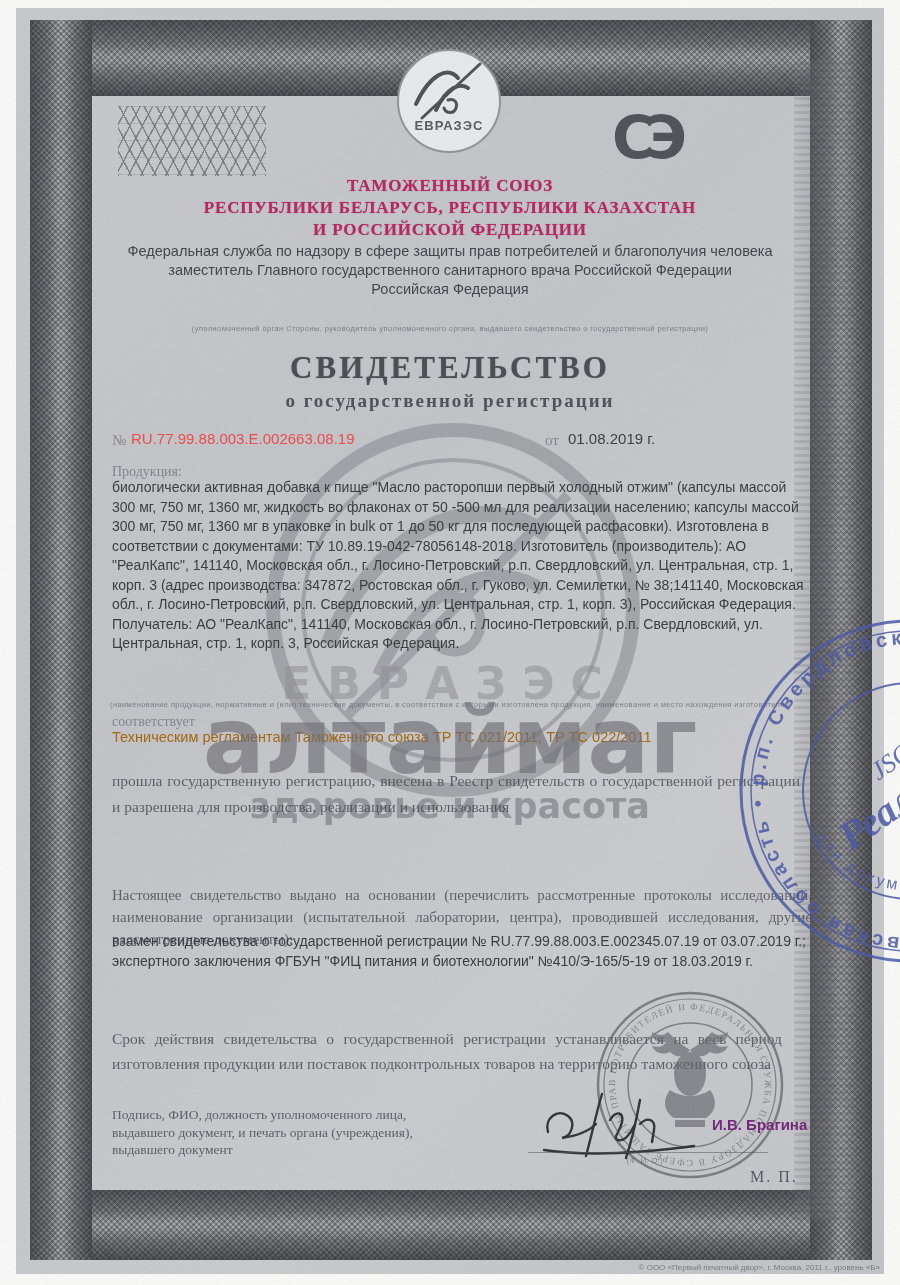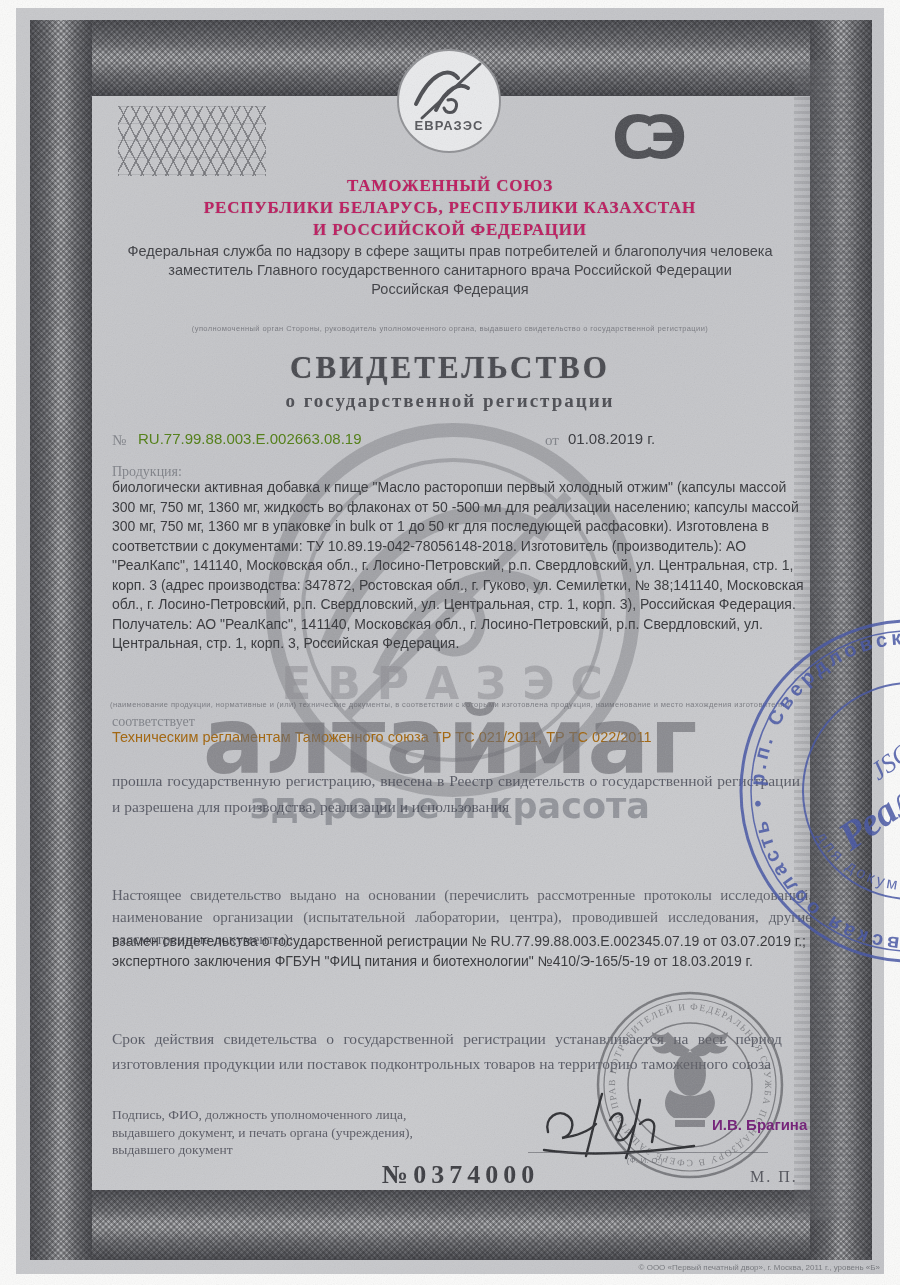--- a/index.html
+++ b/index.html
@@ -77,21 +77,21 @@
   <div class="abs center hdr-sans" style="left:90px;top:243px;width:720px;">Федеральная служба по надзору в сфере защиты прав потребителей и благополучия человека</div>
   <div class="abs center hdr-sans" style="left:90px;top:262px;width:720px;">заместитель Главного государственного санитарного врача Российской Федерации</div>
   <div class="abs center hdr-sans" style="left:90px;top:281px;width:720px;">Российская Федерация</div>
 
   <div class="abs center tinynote" style="left:150px;top:324px;width:600px;">(уполномоченный орган Стороны, руководитель уполномоченного органа, выдавшего свидетельство о государственной регистрации)</div>
 
   <div class="abs center serif" style="left:100px;top:350px;width:700px;font-size:31px;font-weight:bold;letter-spacing:3px;color:#46474d;text-shadow:0 0 1px rgba(70,71,77,.6);">СВИДЕТЕЛЬСТВО</div>
   <div class="abs center serif" style="left:100px;top:390px;width:700px;font-size:19px;font-weight:bold;letter-spacing:2px;color:#4a4b51;">о государственной регистрации</div>
 
   <div class="abs faintlabel" style="left:112px;top:432px;font-size:15px;">№</div>
-  <div class="abs" style="left:138px;top:430px;font-size:15px;color:#4d7c0f;">RU.77.99.88.003.E.002663.08.19</div>
+  <div class="abs" style="left:131px;top:430px;font-size:15px;color:#ef4444;">RU.77.99.88.003.E.002663.08.19</div>
   <div class="abs faintlabel" style="left:545px;top:432px;font-size:15px;">от</div>
   <div class="abs" style="left:568px;top:430px;font-size:15px;color:#35363b;">01.08.2019 г.</div>
 
   <div class="wm" style="left:258px;top:415px;">
     <svg width="390" height="390" viewBox="0 0 390 390">
       <g stroke="#7e7f84" fill="none" opacity="0.5">
         <circle cx="195" cy="195" r="180" stroke-width="14"></circle>
         <circle cx="195" cy="195" r="150" stroke-width="4"></circle>
         <path d="M70,230 C120,110 220,70 290,120" stroke-width="16"></path>
         <path d="M120,260 C160,170 240,140 285,175" stroke-width="12"></path>
@@ -184,21 +184,20 @@
       <path d="M100,44 c8,-8 16,-4 14,6 l-2,12"></path>
       <path d="M4,70 c40,6 90,4 150,-4"></path>
     </svg>
   </div>
 
   <div class="abs" style="left:712px;top:1116px;font-size:15px;font-weight:bold;color:#701a75;">И.В. Брагина</div>
 
   <div class="abs" style="left:528px;top:1152px;width:240px;border-top:1px solid rgba(80,82,90,.55);"></div>
   <div class="abs center tinynote" style="left:560px;top:1156px;width:170px;">(Ф. И. О.)</div>
 
-  <div class="abs serif" style="left:382px;top:1160px;font-size:26px;font-weight:bold;letter-spacing:5px;color:#3a3b40;">№0374000</div>
   <div class="abs serif" style="left:750px;top:1168px;font-size:16px;color:rgba(62,64,72,.85);letter-spacing:2px;">М. П.</div>
 
   <div class="abs" style="left:560px;top:1263px;width:320px;font-size:8px;color:rgba(90,92,98,.75);text-align:right;filter:blur(.3px);">© ООО «Первый печатный двор», г. Москва, 2011 г., уровень «Б»</div>
 
   <svg class="noise-overlay">
     <filter id="noiseF">
       <feTurbulence type="fractalNoise" baseFrequency="0.9" numOctaves="2" stitchTiles="stitch"></feTurbulence>
       <feColorMatrix type="saturate" values="0"></feColorMatrix>
     </filter>
     <rect width="900" height="1285" filter="url(#noiseF)"></rect>

